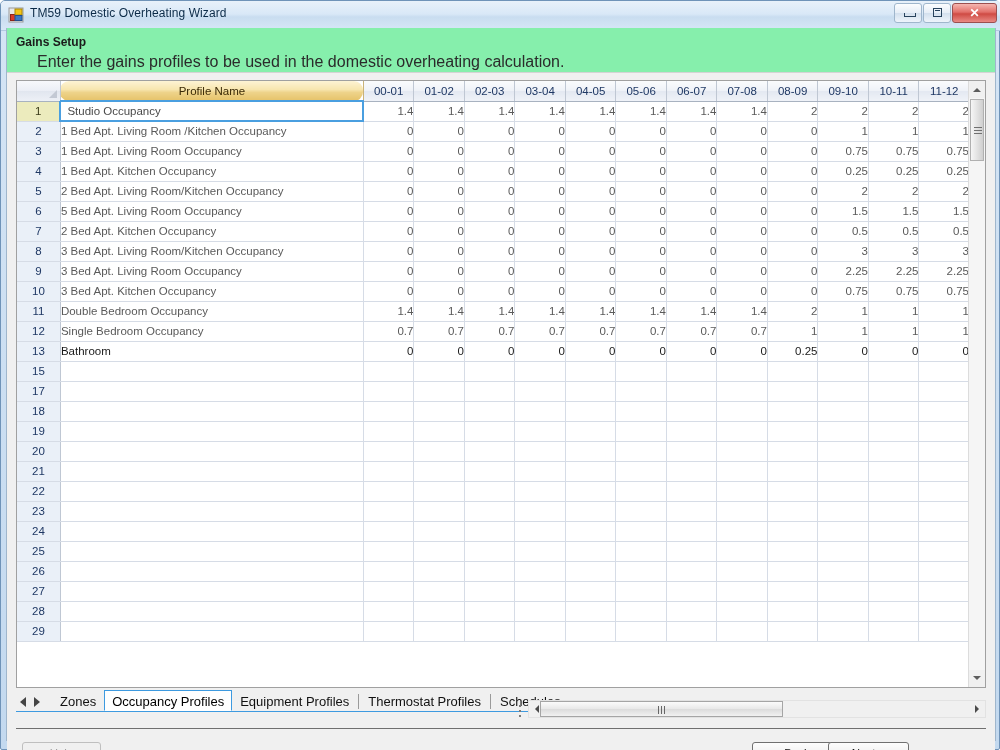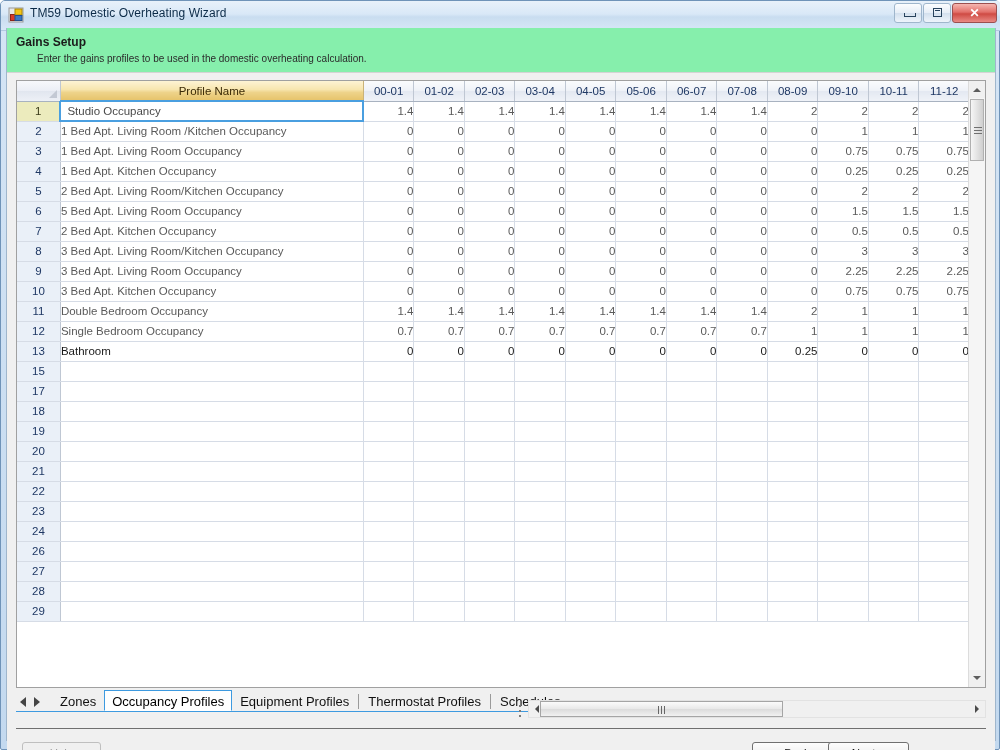--- a/index.html
+++ b/index.html
@@ -92,21 +92,21 @@
     background: #86efac;
     border-bottom: 1px solid #d4d4d4;
     box-sizing: border-box;
   }
   .page-title {
     position: absolute; left: 9px; top: 7px;
     font-size: 12px; font-weight: bold; color: #1b1b1b;
   }
   .page-sub {
     position: absolute; left: 30px; top: 25px;
-    font-size: 10px; color: #2b2b2b;
+    font-size: 16px; color: #2b2b2b;
   }
 
   
   .grid-wrap {
     position: absolute; left: 9px; top: 52px;
     width: 970px; height: 608px;
     background: #ffffff;
     border: 1px solid #a0a0a0;
     box-sizing: border-box;
     overflow: hidden;
@@ -147,20 +147,21 @@
     position: absolute; right: 3px; bottom: 3px;
     width: 0; height: 0;
     border-left: 8px solid transparent;
     border-bottom: 8px solid #c3c9d4;
   }
   th.profile-col {
     width: 300px;
     color: #3b2a06;
     background: linear-gradient(180deg,#fdf3d4 0%,#f7e5ae 45%,#eed38a 60%,#e6c46c 100%);
     border-right: 1px solid #c9b278;
+    border-radius: 9px;
   }
   th.hour-col { width: 50px; }
 
   
   td.rowhdr {
     width: 43px;
     text-align: center;
     color: #1f3864;
     background: #eaf0f8;
     border-right: 1px solid #bfc7d3;
@@ -774,20 +775,36 @@
               <td class="val empty"></td>
               <td class="val empty"></td>
               <td class="val empty"></td>
               <td class="val empty"></td>
               <td class="val empty"></td>
               <td class="val empty"></td>
               <td class="val empty"></td>
               <td class="val empty"></td>
             </tr>
             <tr>
+              <td class="rowhdr">25</td>
+              <td class="name empty"></td>
+              <td class="val empty"></td>
+              <td class="val empty"></td>
+              <td class="val empty"></td>
+              <td class="val empty"></td>
+              <td class="val empty"></td>
+              <td class="val empty"></td>
+              <td class="val empty"></td>
+              <td class="val empty"></td>
+              <td class="val empty"></td>
+              <td class="val empty"></td>
+              <td class="val empty"></td>
+              <td class="val empty"></td>
+            </tr>
+            <tr>
               <td class="rowhdr">26</td>
               <td class="name empty"></td>
               <td class="val empty"></td>
               <td class="val empty"></td>
               <td class="val empty"></td>
               <td class="val empty"></td>
               <td class="val empty"></td>
               <td class="val empty"></td>
               <td class="val empty"></td>
               <td class="val empty"></td>

